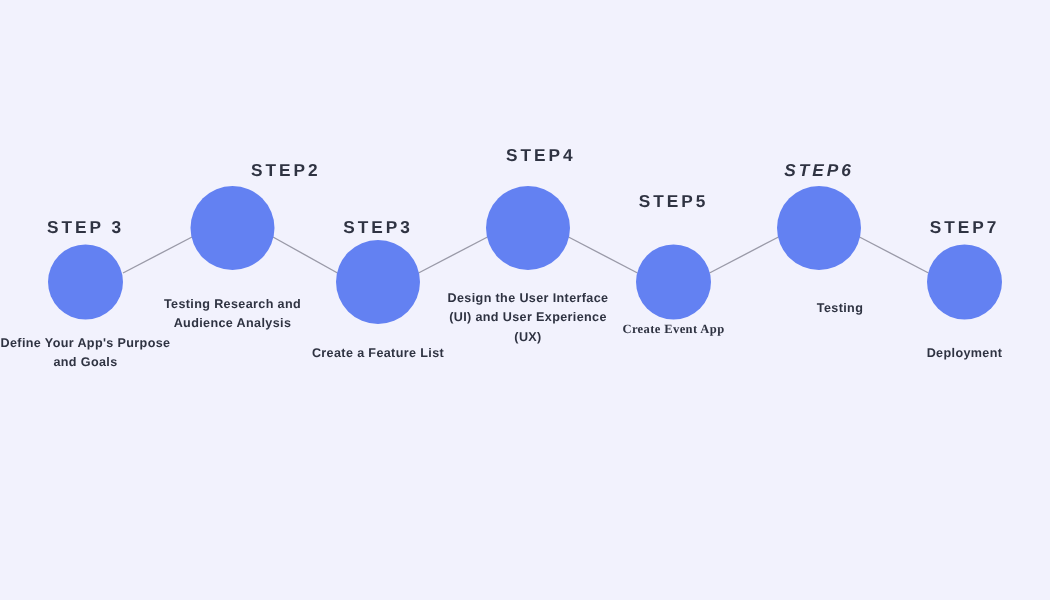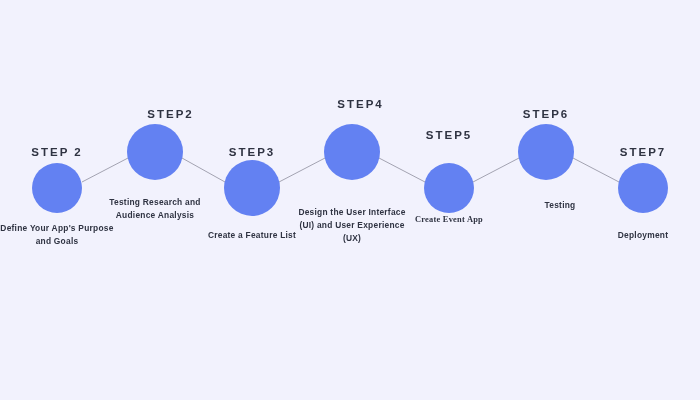--- a/index.html
+++ b/index.html
@@ -64,35 +64,35 @@
       <line x1="82" y1="182" x2="128" y2="158" stroke="#9a9aa8" stroke-width="0.9"></line>
       <line x1="182" y1="158" x2="225" y2="182" stroke="#9a9aa8" stroke-width="0.9"></line>
       <line x1="279" y1="182" x2="325" y2="158" stroke="#9a9aa8" stroke-width="0.9"></line>
       <line x1="379" y1="158" x2="425" y2="182" stroke="#9a9aa8" stroke-width="0.9"></line>
       <line x1="473" y1="182" x2="519" y2="158" stroke="#9a9aa8" stroke-width="0.9"></line>
       <line x1="573" y1="158" x2="619" y2="182" stroke="#9a9aa8" stroke-width="0.9"></line>
     </svg>
 
   <div id="nodes-layer">
       <div class="step-circle" style="left: 57px; top: 188px; width: 50px; height: 50px; background: rgb(99, 129, 242);"></div>
-      <div class="step-heading" style="left: 57px; top: 158px; color: rgb(47, 51, 66);">STEP 2</div>
+      <div class="step-heading" style="left: 57px; top: 158px; color: rgb(47, 51, 66);">STEP 3</div>
       <div class="step-caption" style="left: 57px; top: 222px; color: rgb(47, 51, 66);">Define Your App's Purpose and Goals</div>
       <div class="step-circle" style="left: 155px; top: 152px; width: 56px; height: 56px; background: rgb(99, 129, 242);"></div>
-      <div class="step-heading" style="left: 150px; top: 120px; color: rgb(47, 51, 66); padding-left: 41px;">STEP2</div>
+      <div class="step-heading" style="left: 170px; top: 120px; color: rgb(47, 51, 66); padding-left: 41px;">STEP2</div>
       <div class="step-caption" style="left: 155px; top: 196px; color: rgb(47, 51, 66);">Testing Research and Audience Analysis</div>
       <div class="step-circle" style="left: 252px; top: 188px; width: 56px; height: 56px; background: rgb(99, 129, 242);"></div>
       <div class="step-heading" style="left: 252px; top: 158px; color: rgb(47, 51, 66);">STEP3</div>
       <div class="step-caption" style="left: 252px; top: 229px; color: rgb(47, 51, 66); text-align: center;">Create a Feature List</div>
       <div class="step-circle" style="left: 352px; top: 152px; width: 56px; height: 56px; background: rgb(99, 129, 242);"></div>
       <div class="step-heading" style="left: 352px; top: 110px; color: rgb(47, 51, 66); padding-left: 17px;">STEP4</div>
-      <div class="step-caption" style="left: 352px; top: 192px; color: rgb(47, 51, 66); margin-top: 14px;">Design the User Interface (UI) and User Experience (UX)</div>
+      <div class="step-caption" style="left: 352px; top: 192px; color: rgb(47, 51, 66);">Design the User Interface (UI) and User Experience (UX)</div>
       <div class="step-circle" style="left: 449px; top: 188px; width: 50px; height: 50px; background: rgb(99, 129, 242);"></div>
       <div class="step-heading" style="left: 449px; top: 141px; color: rgb(47, 51, 66);">STEP5</div>
       <div class="step-caption" style="left: 449px; top: 213px; color: rgb(47, 51, 66); font-family: Liberation Serif, serif;">Create Event App</div>
       <div class="step-circle" style="left: 546px; top: 152px; width: 56px; height: 56px; background: rgb(99, 129, 242);"></div>
-      <div class="step-heading" style="left: 546px; top: 120px; color: rgb(47, 51, 66);">STEP6</div>
+      <div class="step-heading" style="left: 546px; top: 120px; color: rgb(47, 51, 66); font-style: italic;">STEP6</div>
       <div class="step-caption" style="left: 560px; top: 199px; color: rgb(47, 51, 66);">Testing</div>
       <div class="step-circle" style="left: 643px; top: 188px; width: 50px; height: 50px; background: rgb(99, 129, 242);"></div>
       <div class="step-heading" style="left: 643px; top: 158px; color: rgb(47, 51, 66);">STEP7</div>
       <div class="step-caption" style="left: 643px; top: 229px; color: rgb(47, 51, 66);">Deployment</div>
     </div>
 
 </div>
 
 </body></html>

